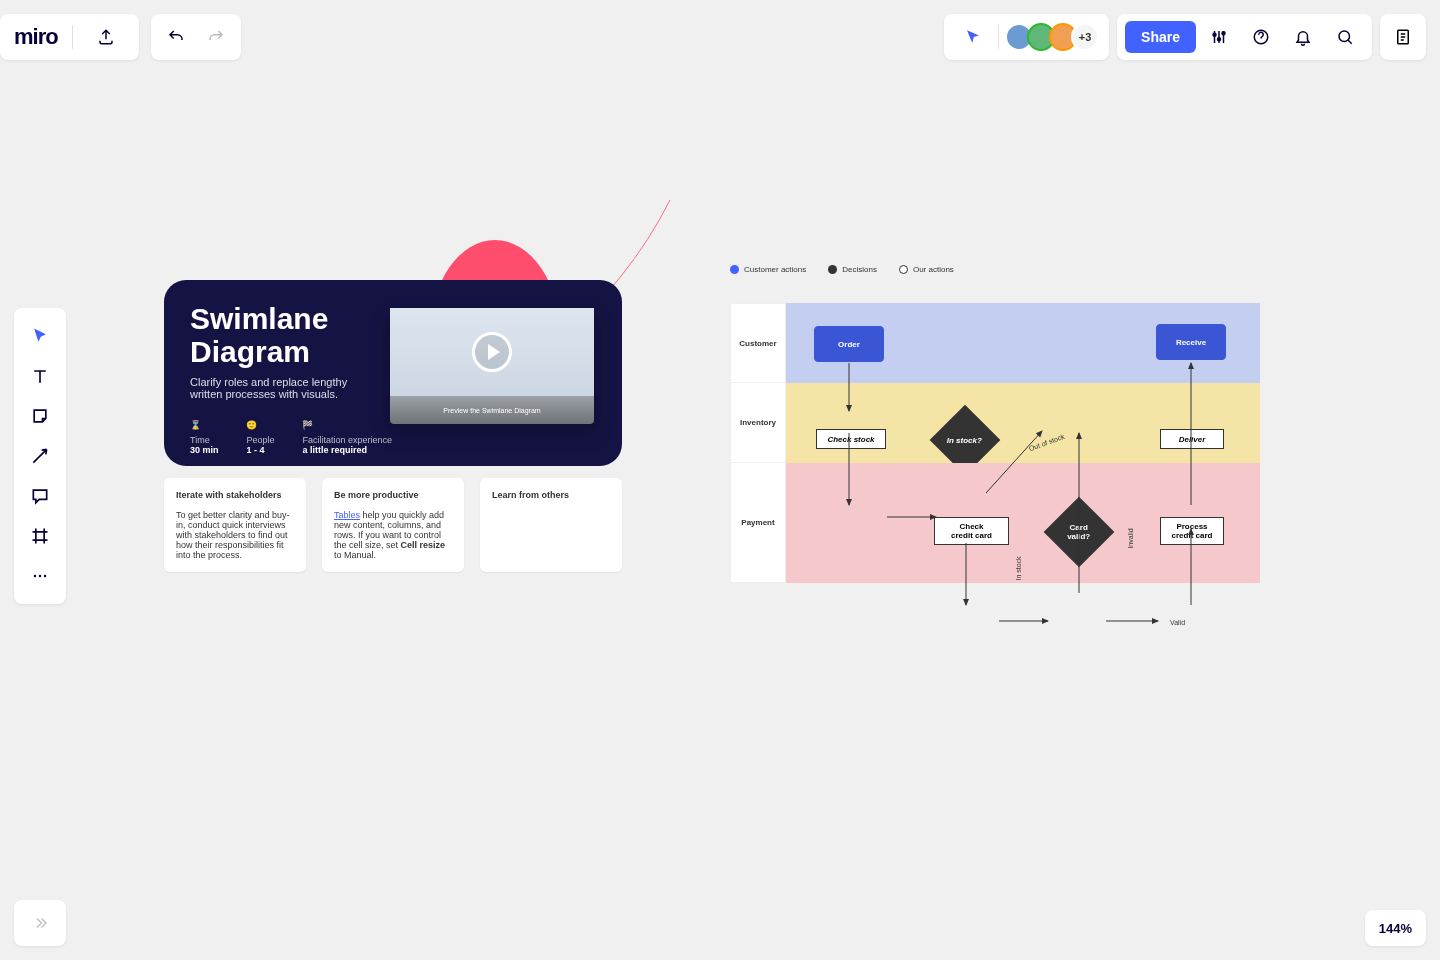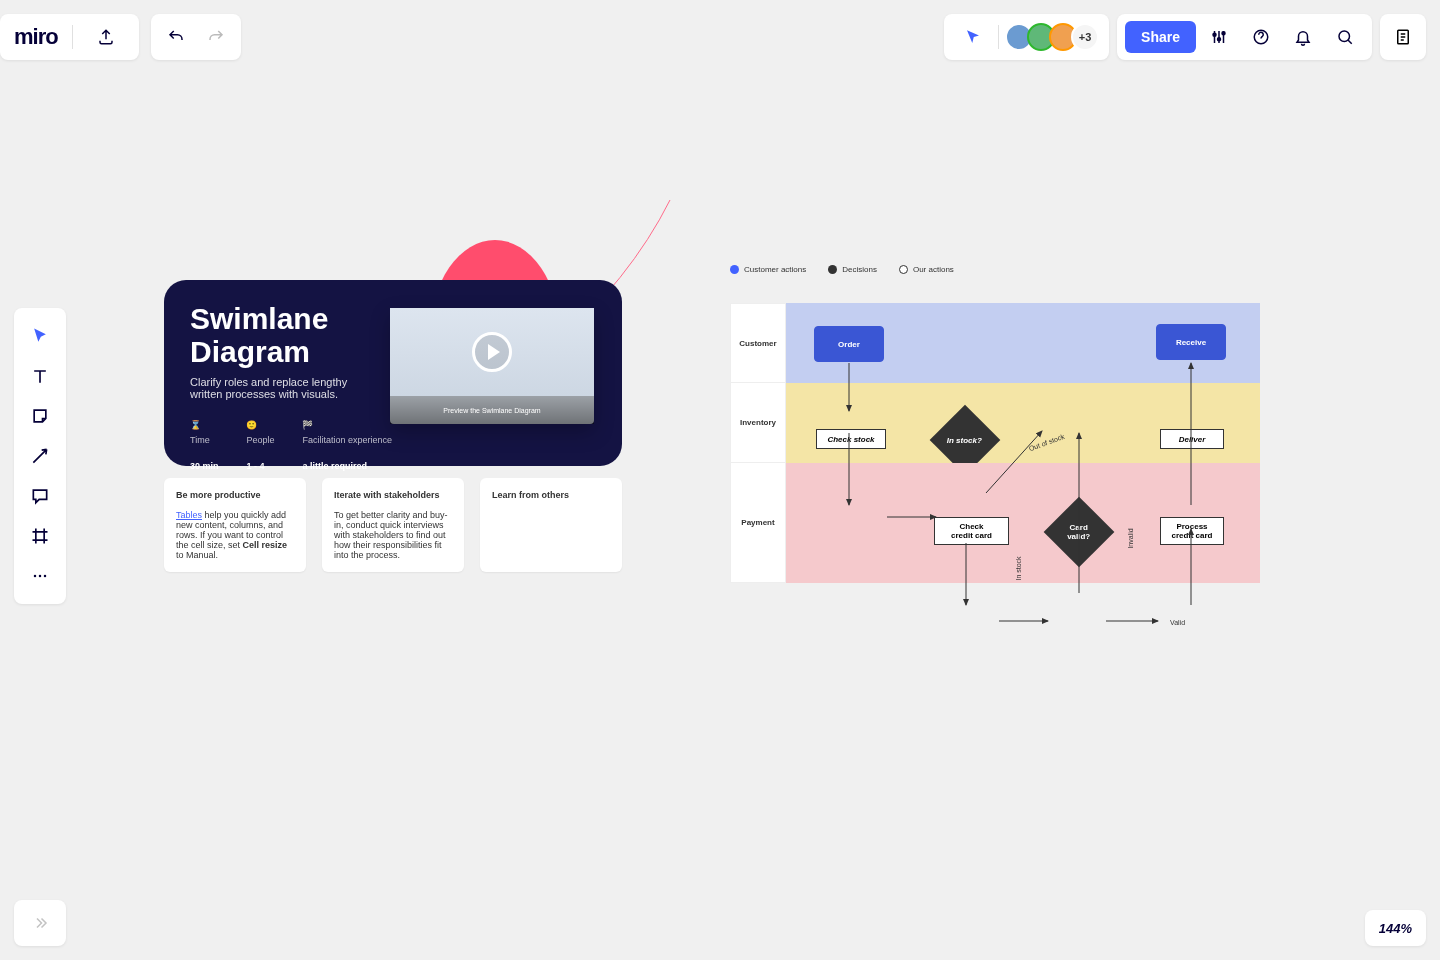--- a/index.html
+++ b/index.html
@@ -29,32 +29,32 @@
 
 .left-toolbar { position: absolute; left: 14px; top: 308px; background: #fff; border-radius: 8px; box-shadow: 0 1px 3px rgba(0,0,0,0.08); display: flex; flex-direction: column; padding: 8px 0; }
 .tool-btn { width: 52px; height: 40px; display: flex; align-items: center; justify-content: center; cursor: pointer; color: #050038; }
 .tool-btn.active { color: #4262ff; }
 .tool-btn svg { width: 20px; height: 20px; }
 
 
 .bottom-left { position: absolute; left: 14px; bottom: 14px; }
 .expand-card { width: 52px; height: 46px; justify-content: center; cursor:pointer;}
 .bottom-right { position: absolute; right: 14px; bottom: 14px; }
-.zoom-card { padding: 0 14px; height: 36px; font-size: 13px; font-weight: 600; color: #050038; font-style: italic; }
+.zoom-card { padding: 0 14px; height: 36px; font-size: 13px; font-weight: 600; color: #050038; }
 
 
 .canvas { position: absolute; inset: 0; }
 
 
 .hero { position: absolute; left: 164px; top: 280px; width: 458px; height: 186px; background: #141343; border-radius: 22px; color: #fff; padding: 22px 26px; }
 .hero h1 { font-size: 30px; line-height: 1.1; font-weight: 700; }
 .hero p { font-size: 11px; margin-top: 8px; max-width: 180px; opacity: 0.85; }
 .hero-meta { display: flex; gap: 28px; margin-top: 20px; font-size: 9px; }
 .hero-meta .label { opacity: 0.7; margin-top: 5px; }
-.hero-meta .value { font-weight: 600; margin-top: 16px; }
+.hero-meta .value { font-weight: 600; margin-top: 0; }
 .pink-blob { position: absolute; left: 430px; top: 240px; width: 130px; height: 190px; background: #ff4d6d; border-radius: 50%; z-index: 1; }
 .hero { z-index: 2; }
 .thumb { position: absolute; left: 390px; top: 308px; width: 204px; height: 116px; background: #dfe6ee; border-radius: 4px; z-index: 3; box-shadow: 0 8px 20px rgba(0,0,0,0.25); display:flex; flex-direction:column; }
 .thumb-body { flex:1; background: linear-gradient(#dde5ef, #cdd7e3); position:relative;}
 .play { position:absolute; top:50%; left:50%; transform:translate(-50%,-50%); width:40px; height:40px; border:3px solid #fff; border-radius:50%; display:flex; align-items:center; justify-content:center; background: rgba(0,0,0,0.1);}
 .play::after { content:''; border-left:12px solid #fff; border-top:8px solid transparent; border-bottom:8px solid transparent; margin-left:3px;}
 .thumb-footer { height:28px; background: linear-gradient(rgba(0,0,0,0.3), rgba(0,0,0,0.5)); color:#fff; font-size:7px; display:flex; align-items:center; justify-content:center; flex-direction:column;}
 
 
 .info-row { position: absolute; left: 164px; top: 478px; display: flex; gap: 16px; }
@@ -120,26 +120,26 @@
     <div class="thumb-body">
         <div class="play"></div>
       </div>
     <div class="thumb-footer">
         <div>Preview the Swimlane Diagram</div>
       </div>
   </div>
 
   <div class="info-row">
     <div class="info-card">
+      <h4>Iterate with stakeholders</h4>
+      <div>To get better clarity and buy-in, conduct quick interviews with stakeholders to find out how their responsibilities fit into the process.</div>
+    </div>
+    <div class="info-card">
       <h4>Be more productive</h4>
       <div><a href="#">Tables</a> help you quickly add new content, columns, and rows. If you want to control the cell size, set <strong>Cell resize</strong> to Manual.</div>
-    </div>
-    <div class="info-card">
-      <h4>Iterate with stakeholders</h4>
-      <div>To get better clarity and buy-in, conduct quick interviews with stakeholders to find out how their responsibilities fit into the process.</div>
     </div>
     <div class="info-card">
       <h4>Learn from others</h4>
     </div>
   </div>
 
   <div class="legend">
     <span><span class="dot" style="background:#4262ff"></span><span>Customer actions</span></span>
     <span><span class="dot" style="background:#333"></span><span>Decisions</span></span>
     <span><span class="dot" style="border:1px solid #333;background:#fff"></span><span>Our actions</span></span>

